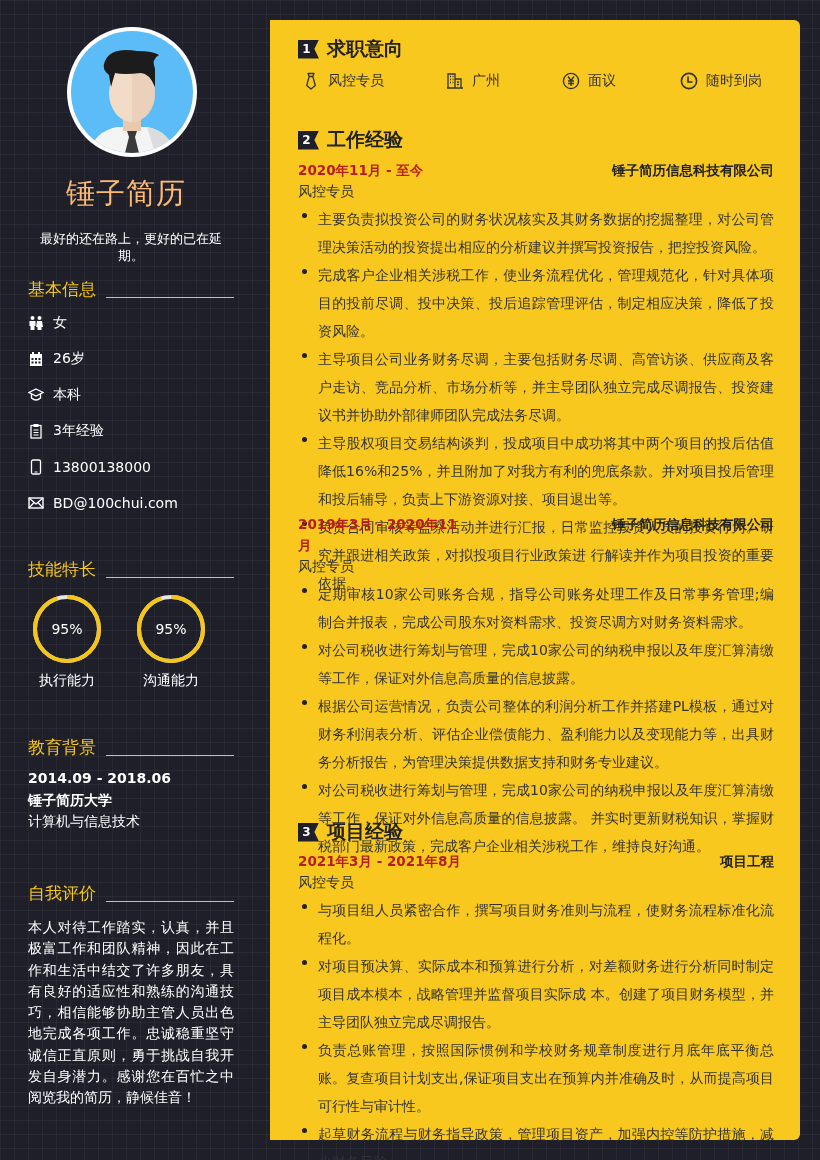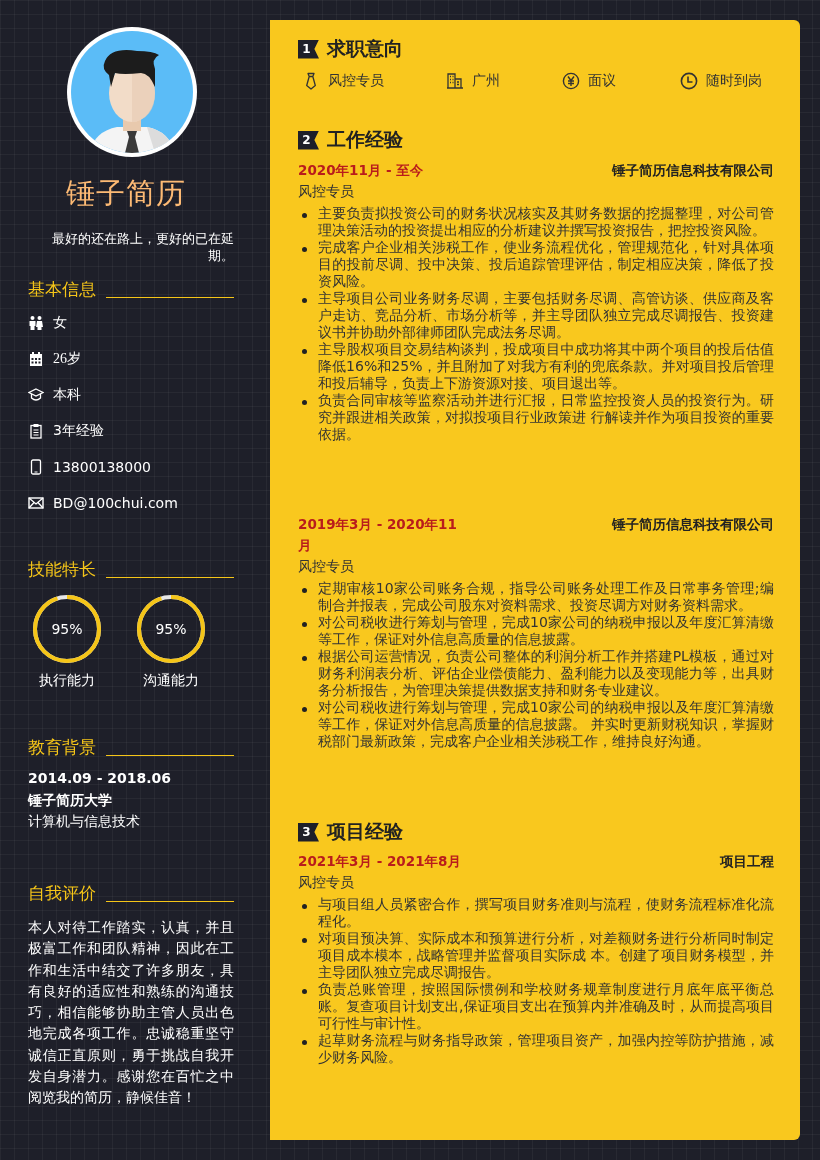--- a/index.html
+++ b/index.html
@@ -20,21 +20,21 @@
   .avatar {
     position: absolute; left: 67px; top: 27px; width: 130px; height: 130px;
     border-radius: 50%; background: #fff; padding: 4px;
   }
   .avatar svg { width: 122px; height: 122px; display: block; }
   .name {
     position: absolute; left: 0; width: 252px; top: 174px; text-align: center;
     font-size: 29px; color: #fdba74; letter-spacing: 1px;
   }
   .motto {
-    position: absolute; left: 28px; width: 206px; top: 230px; text-align: right;
+    position: absolute; left: 28px; width: 206px; top: 230px; text-align: center;
     font-size: 13px; line-height: 17px; color: #fff;
   }
   .sec-title {
     position: absolute; left: 28px; width: 206px; height: 24px;
     display: flex; align-items: flex-end;
   }
   .sec-title span.t { font-size: 17px; color: #f5c518; line-height: 22px; white-space: nowrap; }
   .sec-title span.line { flex: 1; margin-left: 10px; border-bottom: 1.5px solid #f5c518; margin-bottom: 2px; }
   .info-row {
     position: absolute; left: 28px; height: 20px; display: flex; align-items: center;
@@ -68,21 +68,21 @@
   .intent { position: absolute; left: 28px; top: 52px; width: 476px; height: 22px; }
   .intent-item { position: absolute; top: 0; display: flex; align-items: center; font-size: 14px; color: #333; white-space: nowrap; }
   .intent-item .ic { width: 18px; height: 18px; margin-right: 8px; display: inline-flex; }
   .intent-item .ic svg { width: 18px; height: 18px; }
   .job { position: absolute; left: 28px; width: 476px; }
   .job-head { display: flex; justify-content: space-between; align-items: flex-start; }
   .job-date { font-size: 13.5px; font-weight: bold; color: #b91c1c; line-height: 21px; }
   .job-company { font-size: 13.5px; font-weight: bold; color: #222; line-height: 21px; white-space: nowrap; }
   .job-role { font-size: 14px; color: #333; line-height: 21px; }
   .job ul { list-style: none; margin-top: 3px; }
-  .job li { position: relative; padding-left: 20px; font-size: 14px; line-height: 17px; color: #333; text-align: justify; }
+  .job li { position: relative; padding-left: 20px; font-size: 14px; line-height: 28px; color: #333; text-align: justify; }
   .job li::before { content: ""; position: absolute; left: 4px; top: 8px; width: 5px; height: 5px; border-radius: 50%; background: #222; }
 </style>
 </head>
 <body>
 
 <div class="sidebar">
   <div class="avatar">
     <svg viewBox="0 0 122 122">
       <defs>
           <clipPath id="cc">
@@ -112,21 +112,21 @@
     <span class="ic">
       <svg viewBox="0 0 16 16">
           <circle cx="4.5" cy="3" r="2" fill="#fff"></circle>
           <path d="M1.5 6h6v5H6.5v4h-4v-4H1.5z" fill="#fff"></path>
           <circle cx="11.5" cy="3" r="2" fill="#fff"></circle>
           <path d="M9 6h5l1 6h-1.5v3h-4v-3H8z" fill="#fff"></path>
         </svg>
     </span>
     <span>女</span>
   </div>
-  <div class="info-row" style="top:349px;font-family:Liberation Serif, serif;">
+  <div class="info-row" style="top:349px;">
     <span class="ic">
       <svg viewBox="0 0 16 16">
           <rect x="2" y="3" width="12" height="12" fill="#fff"></rect>
           <rect x="4" y="1" width="2" height="3" fill="#fff"></rect>
           <rect x="10" y="1" width="2" height="3" fill="#fff"></rect>
           <g fill="#1e1f29">
             <rect x="3.5" y="7" width="2" height="2"></rect>
             <rect x="7" y="7" width="2" height="2"></rect>
             <rect x="10.5" y="7" width="2" height="2"></rect>
             <rect x="3.5" y="10.5" width="2" height="2"></rect>

